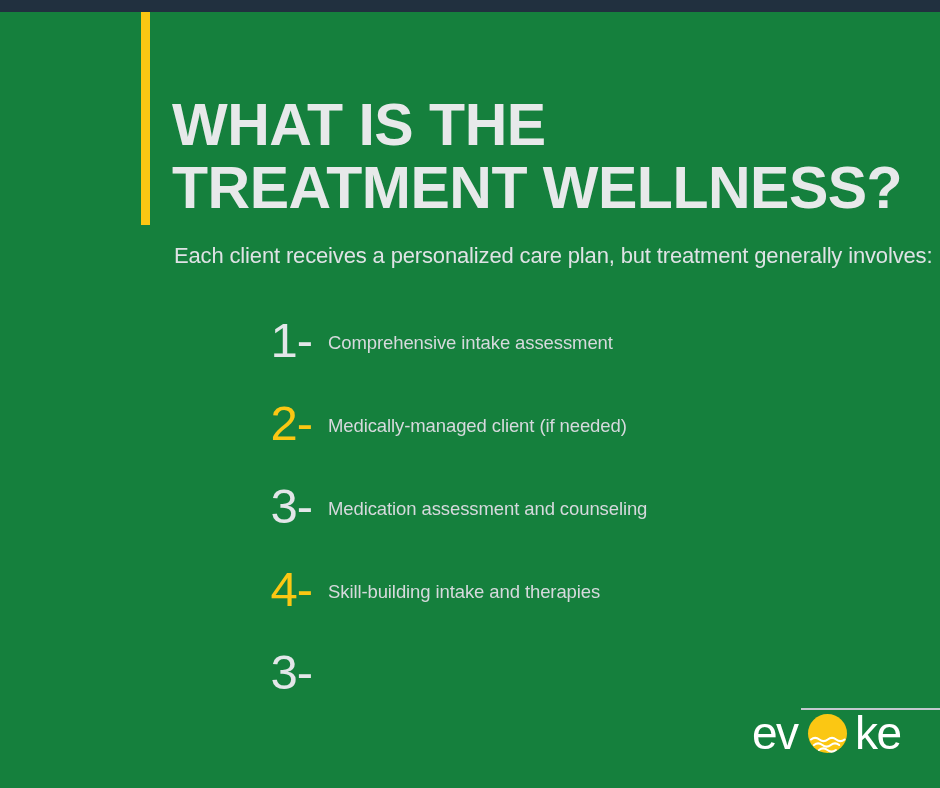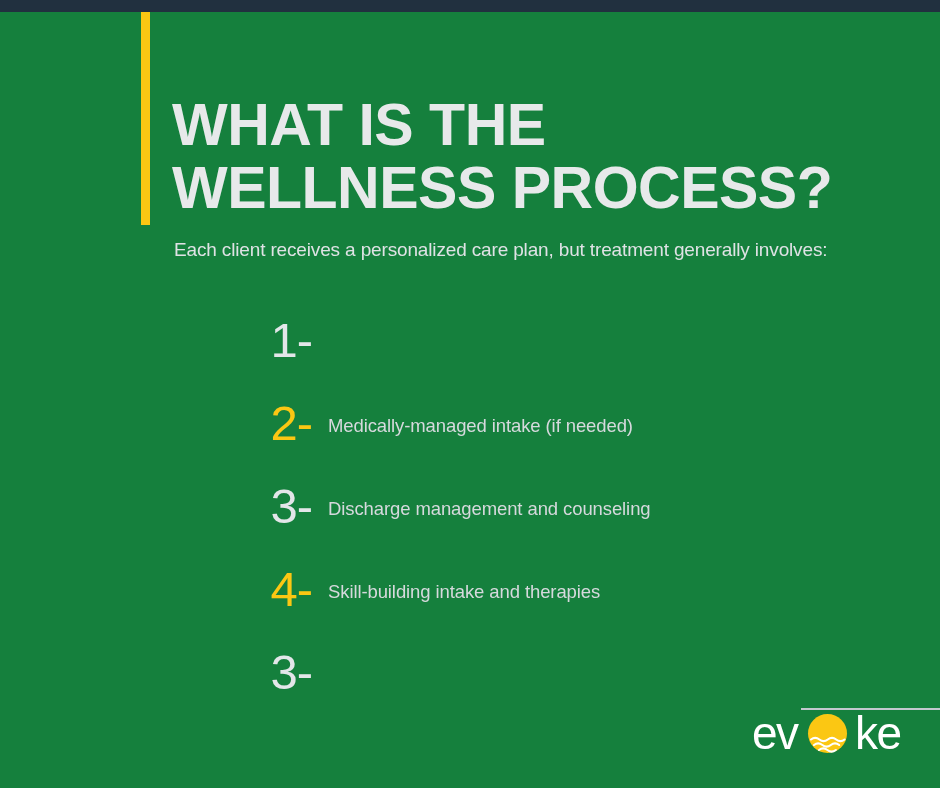--- a/index.html
+++ b/index.html
@@ -45,24 +45,24 @@
     font-weight: bold;
     line-height: 63px;
     letter-spacing: -0.5px;
     white-space: nowrap;
   }
 
   
   #subtitle {
     position: absolute;
     left: 174px;
-    top: 225px;
+    top: 231px;
     color: #dfe2e5;
     font-family: "Liberation Sans", sans-serif;
-    font-size: 19px;
+    font-size: 22px;
     font-weight: normal;
     line-height: 26px;
     letter-spacing: -0.15px;
     white-space: nowrap;
   }
 
   
   #steps {
     position: absolute;
     left: 0px;
@@ -182,39 +182,40 @@
 </style>
 </head>
 <body>
 
 <div id="poster">
 
   <div id="accent-bar"></div>
 
   <div id="headline">
     <span class="headline-line">WHAT IS THE</span>
-    <span class="headline-line">WELLNESS PROCESS?</span>
+    <span class="headline-line">TREATMENT WELLNESS?</span>
   </div>
 
   <div id="subtitle">Each client receives a personalized care plan, but treatment generally involves:</div>
 
   <div id="steps">
 
     <div class="step">
       <span class="step-number light">1-</span>
+      <span class="step-label">Comprehensive intake assessment</span>
     </div>
 
     <div class="step">
       <span class="step-number accent">2-</span>
-      <span class="step-label">Medically-managed intake (if needed)</span>
+      <span class="step-label">Medically-managed client (if needed)</span>
     </div>
 
     <div class="step">
       <span class="step-number light">3-</span>
-      <span class="step-label">Discharge management and counseling</span>
+      <span class="step-label">Medication assessment and counseling</span>
     </div>
 
     <div class="step">
       <span class="step-number accent">4-</span>
       <span class="step-label">Skill-building intake and therapies</span>
     </div>
 
     <div class="step">
       <span class="step-number light">3-</span>
     </div>

